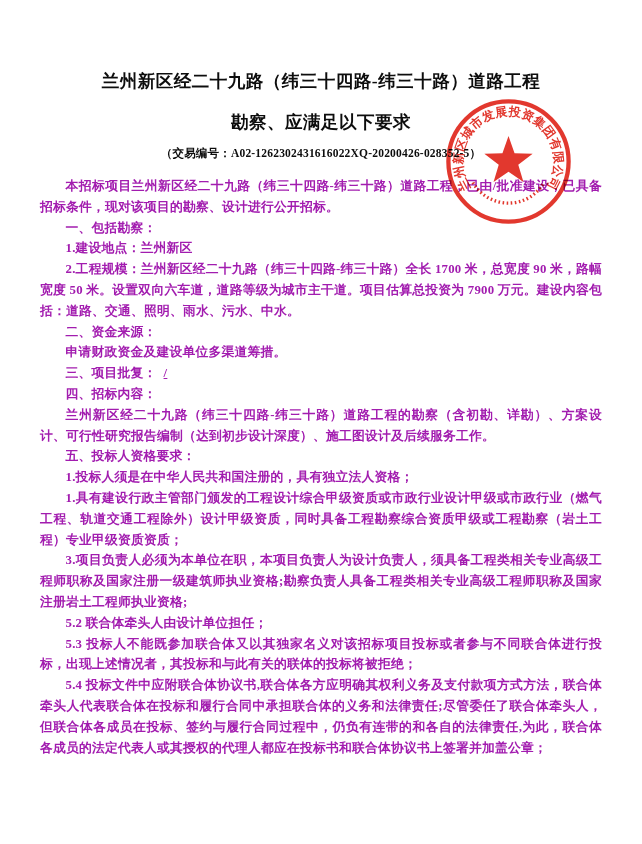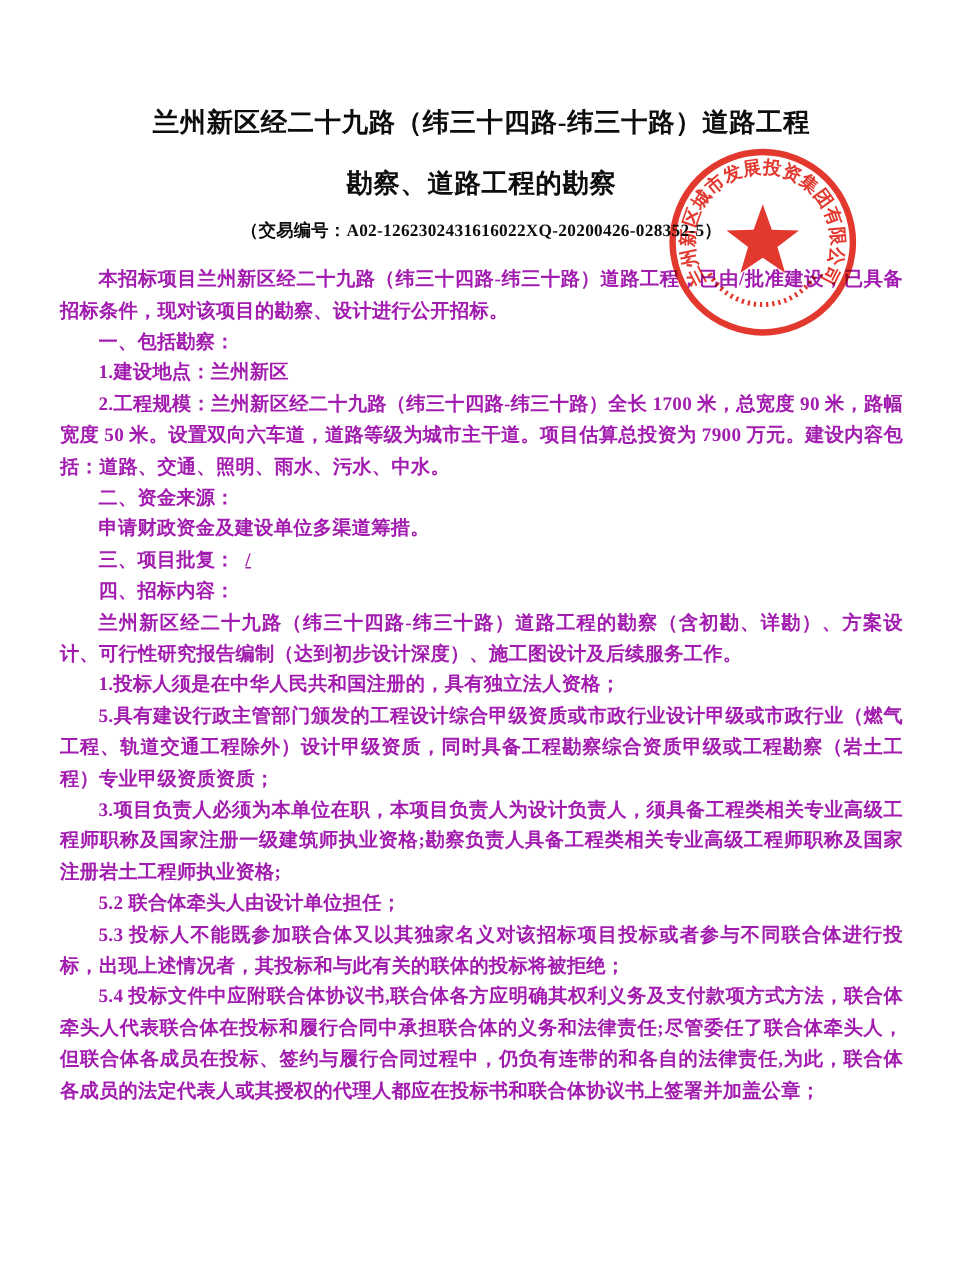--- a/index.html
+++ b/index.html
@@ -57,35 +57,36 @@
     opacity:0.93;
     pointer-events:none;
   }
 </style>
 </head>
 <body>
 
 <div class="page">
 
   <div class="title title-line1">兰州新区经二十九路（纬三十四路-纬三十路）道路工程</div>
-  <div class="title title-line2">勘察、道路工程的勘察</div>
+  <div class="title title-line2">勘察、应满足以下要求</div>
   <div class="txn">（交易编号：A02-1262302431616022XQ-20200426-028352-5）</div>
 
   <div class="doc-body">
       <p class="para">本招标项目兰州新区经二十九路（纬三十四路-纬三十路）道路工程，已由/批准建设，已具备招标条件，现对该项目的勘察、设计进行公开招标。</p>
       <p class="para">一、包括勘察：</p>
       <p class="para">1.建设地点：兰州新区</p>
       <p class="para">2.工程规模：兰州新区经二十九路（纬三十四路-纬三十路）全长 1700 米，总宽度 90 米，路幅宽度 50 米。设置双向六车道，道路等级为城市主干道。项目估算总投资为 7900 万元。建设内容包括：道路、交通、照明、雨水、污水、中水。</p>
       <p class="para">二、资金来源：</p>
       <p class="para">申请财政资金及建设单位多渠道筹措。</p>
       <p class="para">三、项目批复：<span class="uval">/</span></p>
       <p class="para">四、招标内容：</p>
       <p class="para">兰州新区经二十九路（纬三十四路-纬三十路）道路工程的勘察（含初勘、详勘）、方案设计、可行性研究报告编制（达到初步设计深度）、施工图设计及后续服务工作。</p>
+      <p class="para">五、投标人资格要求：</p>
       <p class="para">1.投标人须是在中华人民共和国注册的，具有独立法人资格；</p>
-      <p class="para">5.具有建设行政主管部门颁发的工程设计综合甲级资质或市政行业设计甲级或市政行业（燃气工程、轨道交通工程除外）设计甲级资质，同时具备工程勘察综合资质甲级或工程勘察（岩土工程）专业甲级资质资质；</p>
+      <p class="para">1.具有建设行政主管部门颁发的工程设计综合甲级资质或市政行业设计甲级或市政行业（燃气工程、轨道交通工程除外）设计甲级资质，同时具备工程勘察综合资质甲级或工程勘察（岩土工程）专业甲级资质资质；</p>
       <p class="para">3.项目负责人必须为本单位在职，本项目负责人为设计负责人，须具备工程类相关专业高级工程师职称及国家注册一级建筑师执业资格;勘察负责人具备工程类相关专业高级工程师职称及国家注册岩土工程师执业资格;</p>
       <p class="para">5.2 联合体牵头人由设计单位担任；</p>
       <p class="para">5.3 投标人不能既参加联合体又以其独家名义对该招标项目投标或者参与不同联合体进行投标，出现上述情况者，其投标和与此有关的联体的投标将被拒绝；</p>
       <p class="para">5.4 投标文件中应附联合体协议书,联合体各方应明确其权利义务及支付款项方式方法，联合体牵头人代表联合体在投标和履行合同中承担联合体的义务和法律责任;尽管委任了联合体牵头人，但联合体各成员在投标、签约与履行合同过程中，仍负有连带的和各自的法律责任,为此，联合体各成员的法定代表人或其授权的代理人都应在投标书和联合体协议书上签署并加盖公章；</p>
     </div>
 
   <svg class="seal" viewBox="0 0 132 132" xmlns="http://www.w3.org/2000/svg" aria-hidden="true">
     <circle cx="66" cy="66" r="61.5" fill="none" stroke="#e0281e" stroke-width="4.4"></circle>
     <polygon points="66,40 72.2,57.5 90.7,58 76,69.2 81.3,87 66,76.5 50.7,87 56,69.2 41.3,58 59.8,57.5" fill="#e0281e"></polygon>
     <defs>

